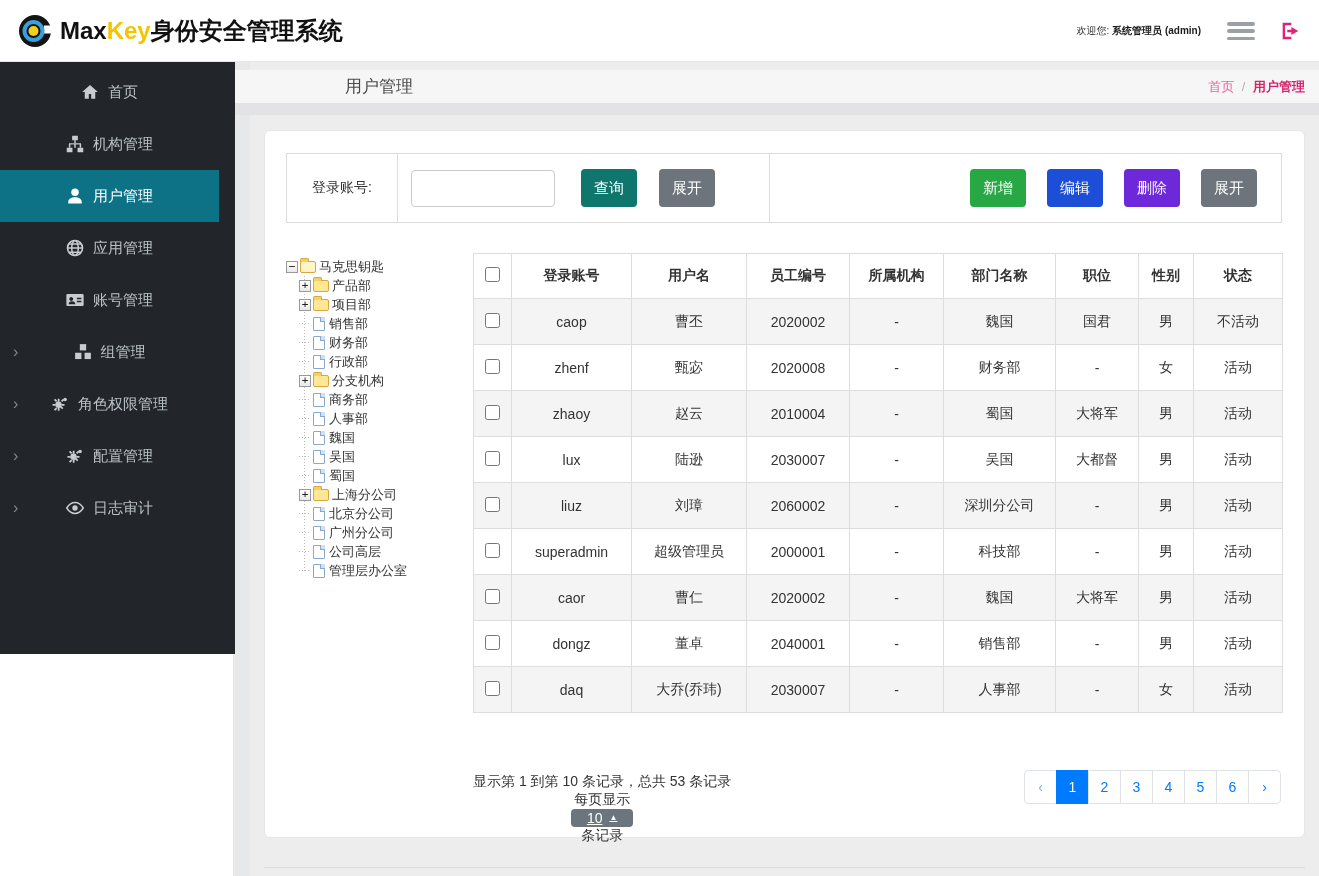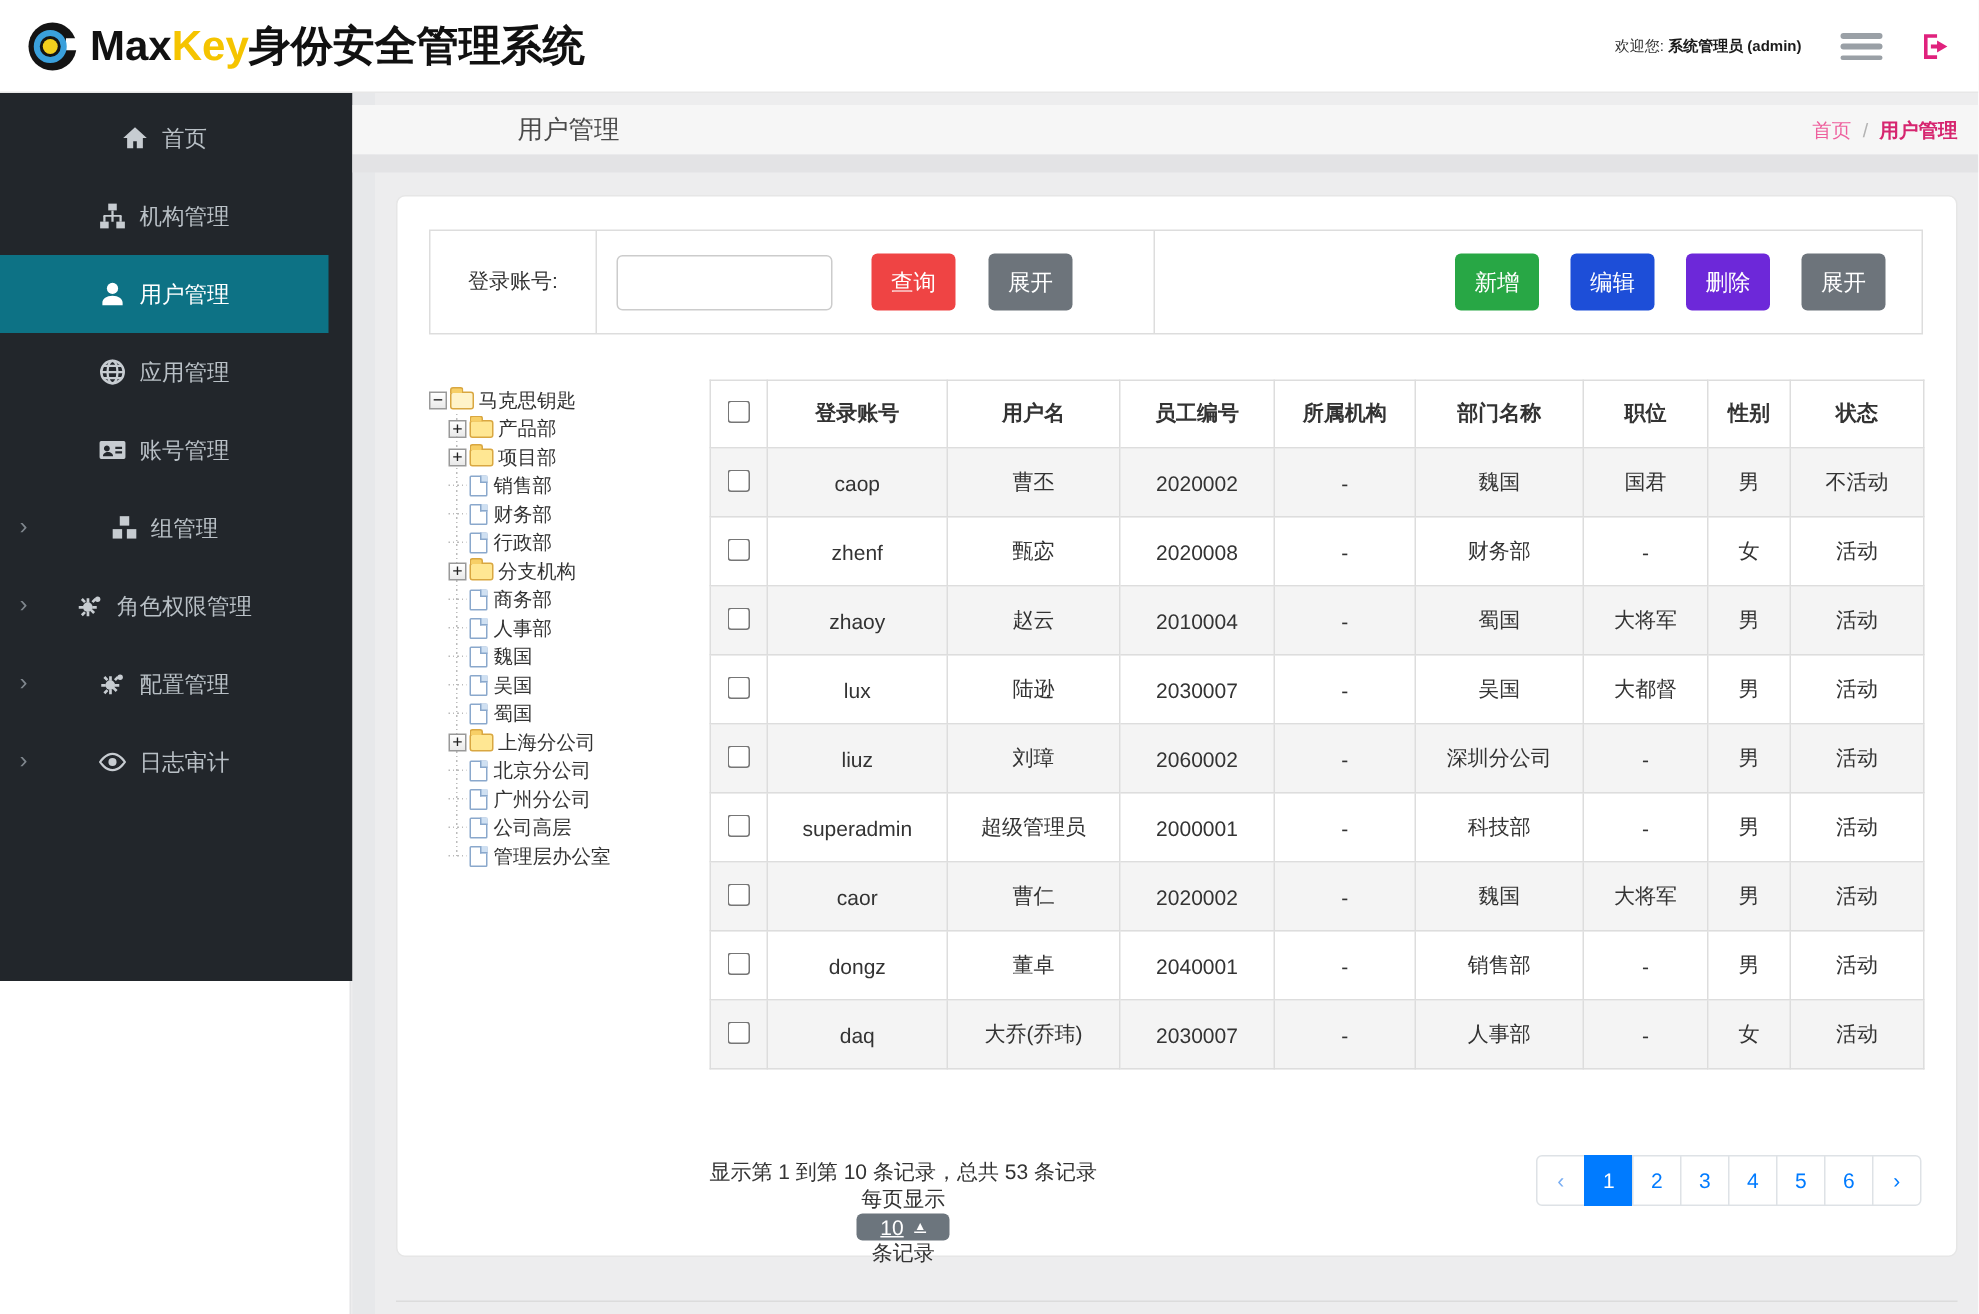--- a/index.html
+++ b/index.html
@@ -5,21 +5,21 @@
   html,body{margin:0;padding:0;background:#fff;}
   *{box-sizing:border-box;}
   body{font-family:"Liberation Sans","DejaVu Sans",sans-serif;color:#333;}
   #app{position:relative;width:1319px;height:876px;background:#ededee;overflow:hidden;}
 
   
   .topbar{position:absolute;left:0;top:0;width:1319px;height:62px;background:#fff;
           border-bottom:1px solid #e7e7e7;display:flex;align-items:center;z-index:9;}
   .logo-wrap{display:flex;align-items:center;margin-left:18px;}
   .logo-svg{width:42px;height:42px;flex:none;}
-  .logo-text{font-size:28px;font-weight:bold;color:#111;letter-spacing:0;}
+  .logo-text{font-size:24px;font-weight:bold;color:#111;letter-spacing:0;}
   .logo-text .key{color:#f5c400;}
   .topbar-right{position:absolute;right:18px;top:0;height:62px;display:flex;align-items:center;}
   .welcome{font-size:10px;color:#333;}
   .welcome b{color:#1b1b1b;}
   .burger{width:28px;height:18px;margin-left:26px;display:flex;flex-direction:column;justify-content:space-between;cursor:pointer;}
   .burger div{height:3.5px;background:#9aa0a6;border-radius:2px;}
   .logout{width:22px;height:22px;margin-left:24px;color:#e0217d;cursor:pointer;}
   .logout svg{width:100%;height:100%;fill:currentColor;}
 
   
@@ -51,21 +51,21 @@
 
   
   .form-box{position:absolute;left:21px;top:22px;width:996px;height:70px;border:1px solid #ddd;display:flex;}
   .form-label-cell{width:111px;border-right:1px solid #ddd;display:flex;align-items:center;justify-content:center;
                    font-size:14px;color:#333;}
   .form-left{width:372px;border-right:1px solid #ddd;display:flex;align-items:center;}
   .form-left input{width:144px;height:37px;margin-left:13px;border:1px solid #ccc;border-radius:4px;
                    padding:0 8px;font-size:14px;outline:none;}
   .btn{height:38px;min-width:55px;padding:0 13px;border:none;border-radius:4px;color:#fff;font-size:15px;
        cursor:pointer;font-family:inherit;}
-  .btn-primary{background:#ef4444;margin-left:26px;}
+  .btn-primary{background:#0f766e;margin-left:26px;}
   .btn-secondary{background:#6d747b;margin-left:22px;}
   .form-right{flex:1;display:flex;align-items:center;justify-content:flex-end;padding-right:24px;gap:21px;}
   .btn-success{background:#28a745;margin:0;}
   .btn-info{background:#1d4ed8;margin:0;}
   .btn-danger{background:#6d28d9;margin:0;}
   .btn-gray{background:#6d747b;margin:0;}
 
   
   .tree{position:absolute;left:21px;top:126px;width:184px;font-size:13px;color:#333;}
   .tnode{height:19px;display:flex;align-items:center;cursor:pointer;white-space:nowrap;}

